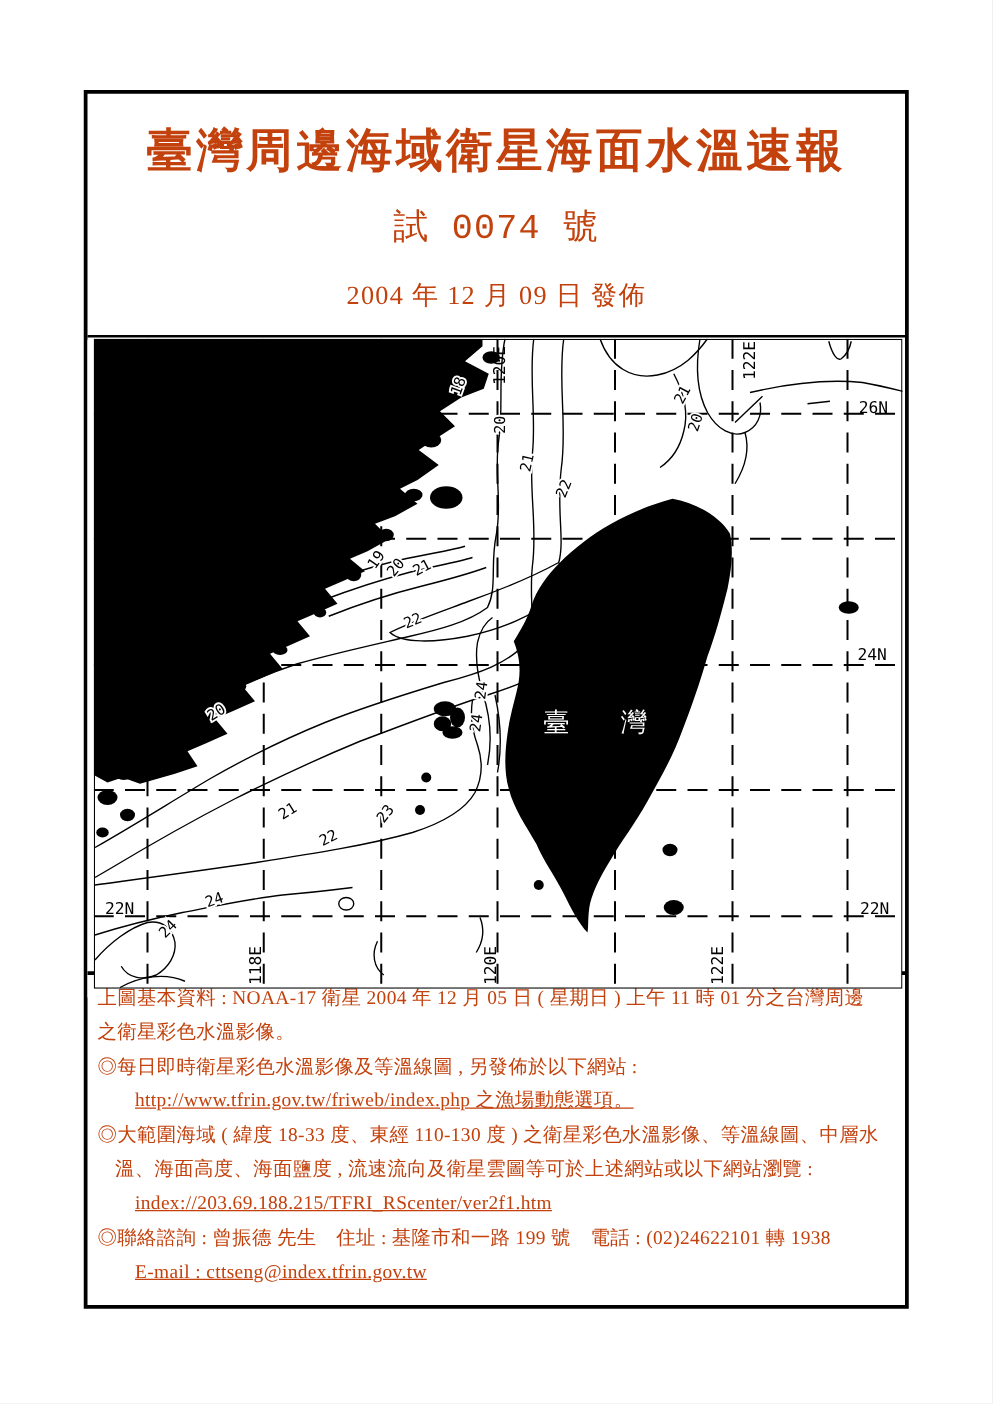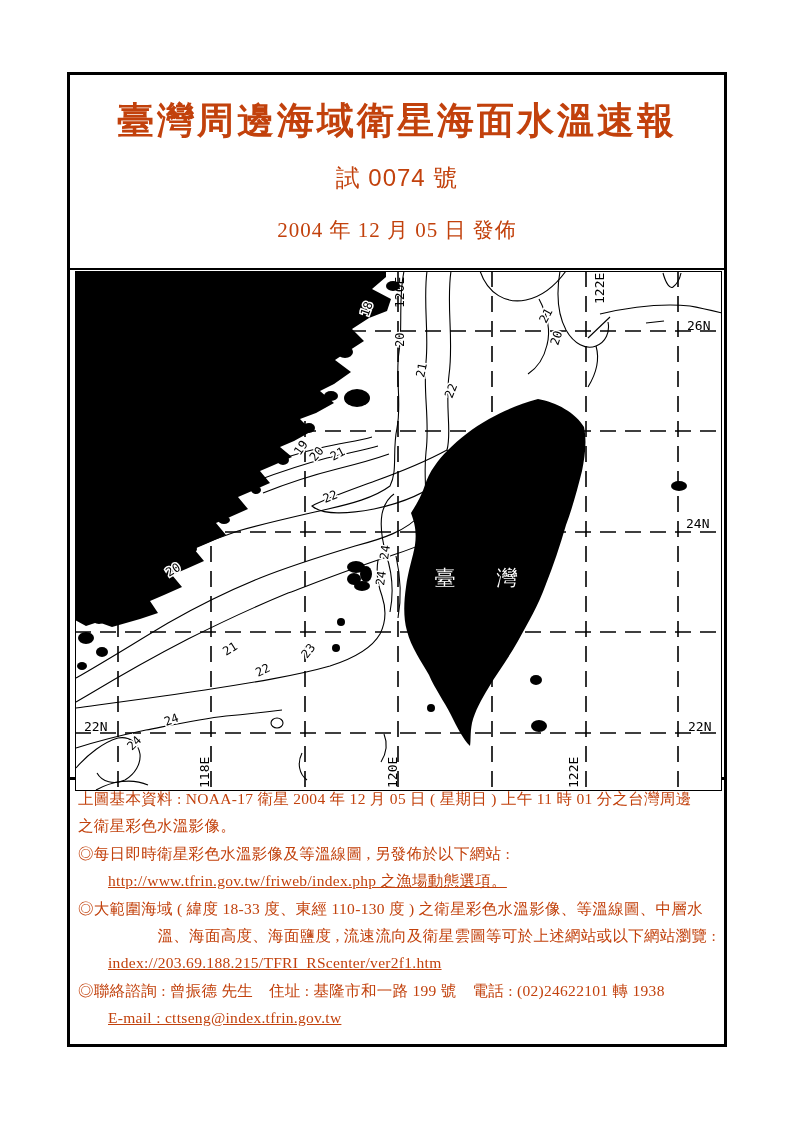--- a/index.html
+++ b/index.html
@@ -13,54 +13,54 @@
   }
   
   .doc-header{
     position:absolute;left:0;top:0;width:100%;height:195px;
     border-bottom:2px solid #000;box-sizing:border-box;text-align:center;
   }
   .doc-title{
     margin:0;padding-top:21px;font-size:37px;font-weight:bold;letter-spacing:3px;
     font-family:"Liberation Serif",serif;
   }
-  .doc-issue{margin:0;padding-top:16px;font-size:24px;letter-spacing:1px;font-family:Liberation Sans, sans-serif;}
+  .doc-issue{margin:0;padding-top:16px;font-size:28px;letter-spacing:1px;font-family:Liberation Mono, monospace;}
   .doc-date{margin:0;padding-top:22px;font-size:21px;letter-spacing:1px;font-family:"Liberation Serif",serif;}
   .doc-org{margin:12px;padding-top:15px;font-size:14px;letter-spacing:2px;font-family:Liberation Serif, serif;}
   
   .doc-map{
     position:absolute;left:0;top:197px;width:100%;height:526px;background:#fff;
   }
   .map-svg{position:absolute;left:75px;top:271px;}
   
   .doc-footer{
     position:absolute;left:0;top:702px;width:100%;bottom:0;
     border-top:3px solid #000;box-sizing:border-box;
     padding:5px 8px 0 8px;font-size:15.5px;line-height:27.4px;
     font-family:"Liberation Serif",serif;letter-spacing:0.3px;
   }
   .doc-footer .ln{white-space:nowrap;}
-  .doc-footer .ind-1{padding-left:14px;text-align:right;}
+  .doc-footer .ind-1{padding-left:14px;}
   .doc-footer .ind-2{padding-left:30px;text-decoration:underline;}
   
   .axis-lbl{font-family:"DejaVu Sans Mono",monospace;font-size:13px;fill:#000;}
   .ctr-lbl{font-family:"DejaVu Sans Mono",monospace;font-size:12px;fill:#000;
            paint-order:stroke;stroke:#fff;stroke-width:3px;}
   .tw-lbl{font-family:"Liberation Serif",serif;font-size:21px;fill:#fff;}
 </style>
 </head>
 <body>
 
 <div class="page">
   <div class="doc-box">
 
     <div class="doc-header">
       <h1 class="doc-title">臺灣周邊海域衛星海面水溫速報</h1>
       <p class="doc-issue">試 0074 號</p>
-      <p class="doc-date">2004 年 12 月 05 日  發佈</p>
+      <p class="doc-date">2004 年 12 月 09 日  發佈</p>
       <p class="doc-org">行政院農業委員會水產試驗所</p>
     </div>
 
     <div class="doc-map"></div>
 
     <div class="doc-footer" id="footer-lines">
         <div class="ln">上圖基本資料 : NOAA-17 衛星 2004 年 12 月 05 日 ( 星期日 ) 上午 11 時 01 分之台灣周邊</div>
         <div class="ln">之衛星彩色水溫影像。</div>
         <div class="ln">◎每日即時衛星彩色水溫影像及等溫線圖 , 另發佈於以下網站 :</div>
         <div class="ln ind-2">http://www.tfrin.gov.tw/friweb/index.php 之漁場動態選項。</div>

